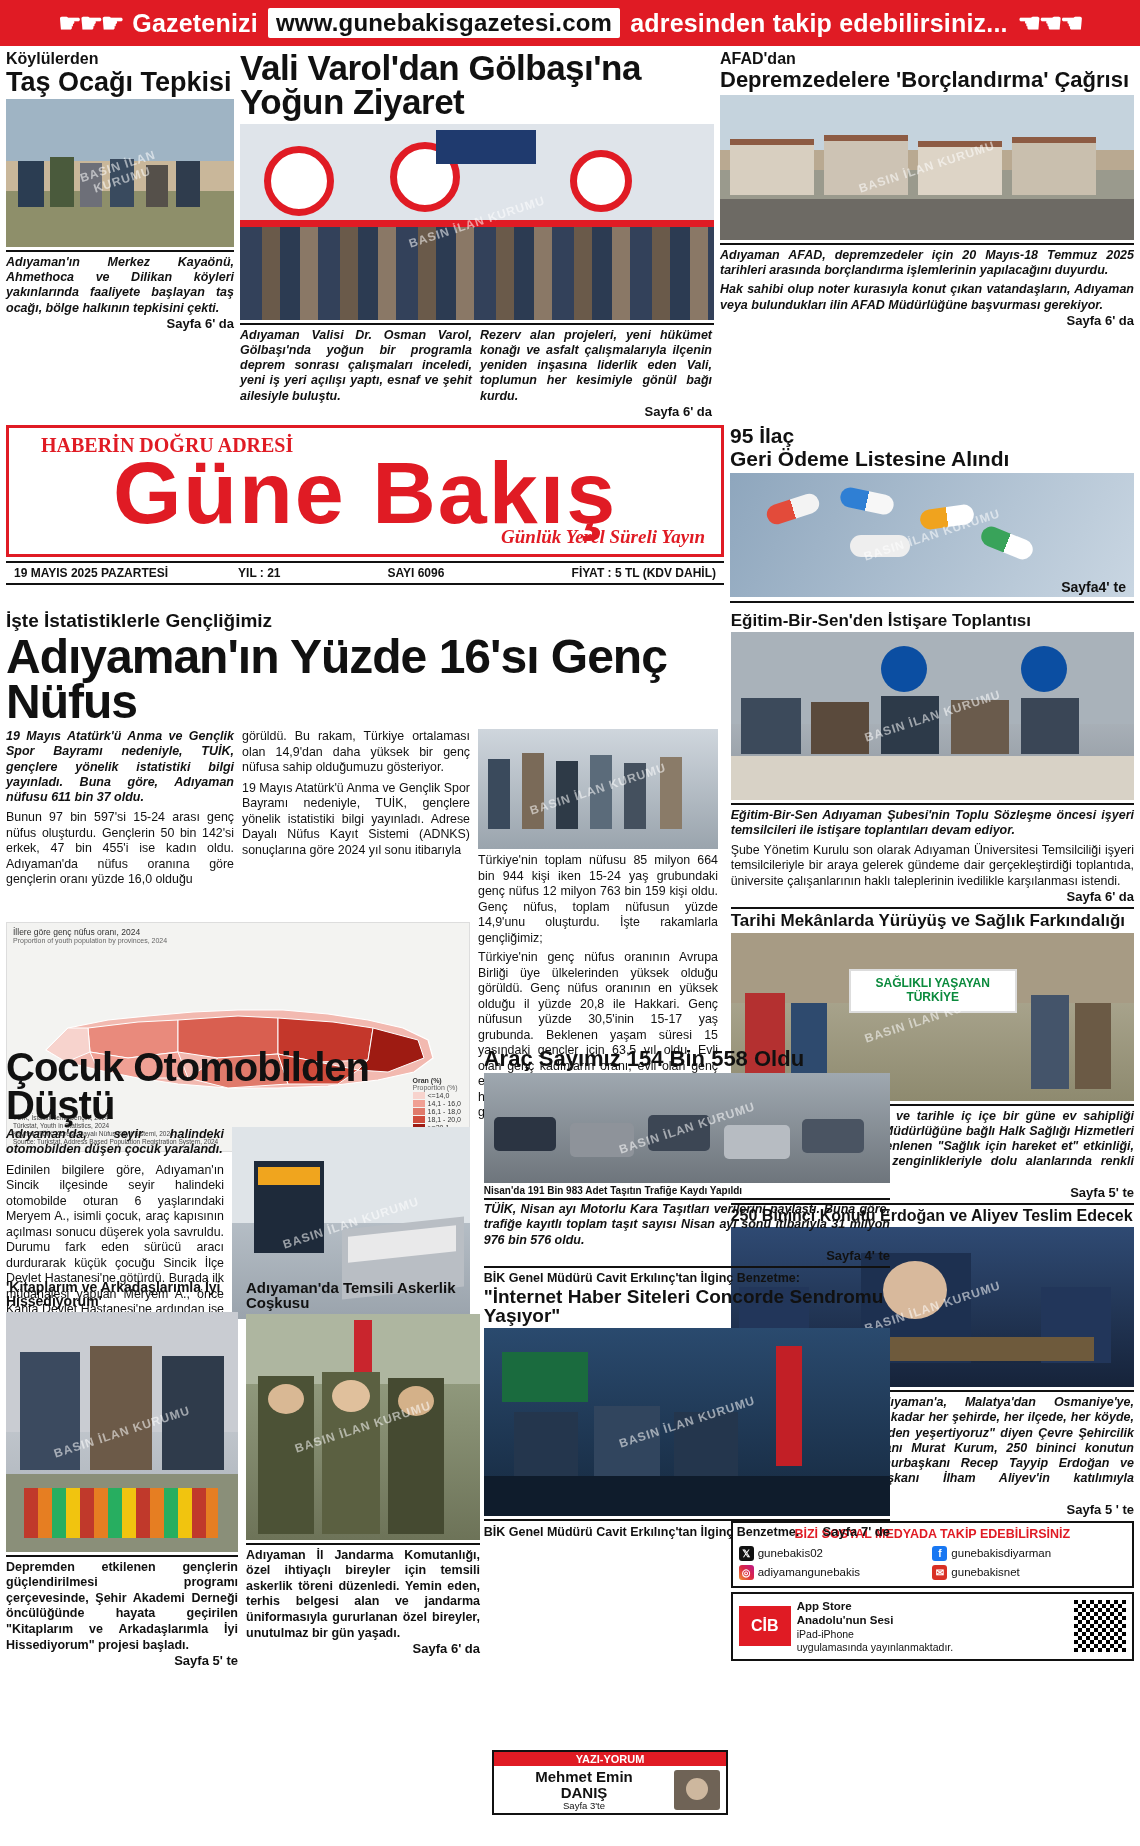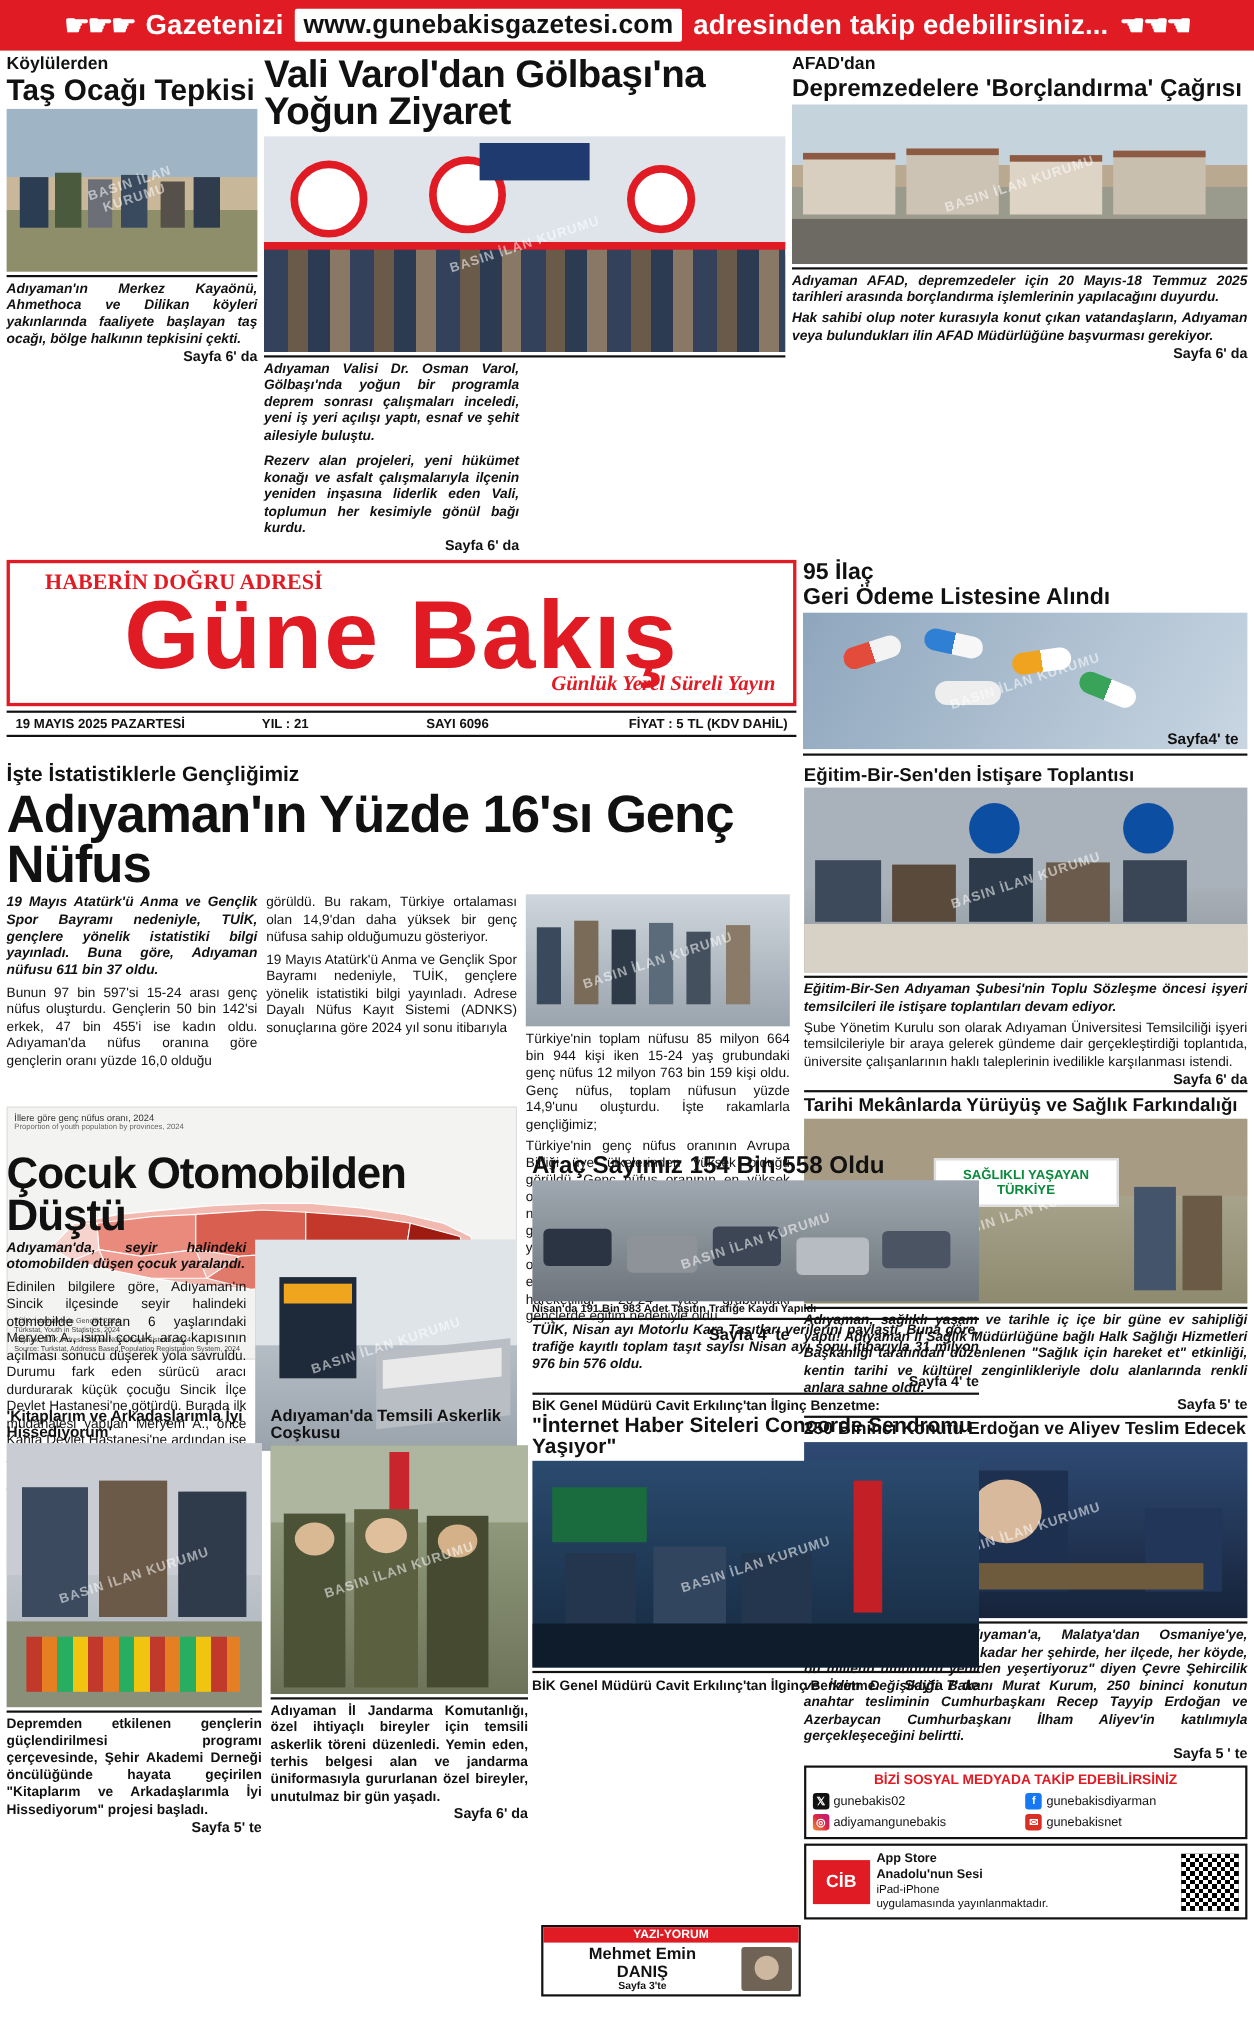--- a/index.html
+++ b/index.html
@@ -193,21 +193,21 @@
     background-blend-mode:difference;
   }
 
   .yazi {
     border:2px solid #111; margin-top:4px; padding:0;
     font-family:"Liberation Sans", sans-serif;
   }
   .yazi .hd { background:#e01b24; color:#fff; font-size:11px; font-weight:700; text-align:center; padding:1px 0; }
   .yazi .row { display:flex; align-items:center; gap:6px; padding:3px 6px; }
   .yazi .nm { flex:1; text-align:center; font-weight:700; font-size:15px; line-height:1.05; }
-  .yazi .nm small { display:block; font-weight:700; font-size:9.5px; }
+  .yazi .nm small { display:block; font-weight:400; font-size:9.5px; }
   .avatar {
     width:46px; height:40px; border-radius:3px; background:#6f6356;
     flex:0 0 auto; position:relative; overflow:hidden;
   }
   .avatar:after{content:"";position:absolute;left:12px;top:8px;width:22px;height:22px;border-radius:50%;background:#cdb79e;}
 
   .caption-bold { font-family:"Liberation Sans", sans-serif; font-weight:700; font-size:12.5px; line-height:1.25; text-align:justify;}
 </style>
 </head>
 <body>
@@ -246,21 +246,21 @@
       <div class="photo" style="height:196px;background:linear-gradient(#dfe4ea 0 55%,#b8b0a4 55% 100%);">
         <div style="position:absolute;left:24px;top:22px;width:70px;height:70px;border-radius:50%;background:#fff;border:7px solid #e01b24;"></div>
         <div style="position:absolute;left:150px;top:18px;width:70px;height:70px;border-radius:50%;background:#fff;border:7px solid #e01b24;"></div>
         <div style="position:absolute;left:196px;top:6px;width:100px;height:34px;background:#1f3a6e;"></div>
         <div style="position:absolute;left:330px;top:26px;width:62px;height:62px;border-radius:50%;background:#fff;border:7px solid #e01b24;"></div>
         <div style="position:absolute;left:0;top:96px;right:0;height:100px;background:repeating-linear-gradient(90deg,#33415a 0 22px,#6a5a4a 22px 40px,#2c3b52 40px 60px,#8a7866 60px 78px);"></div>
         <div style="position:absolute;left:0;top:96px;right:0;height:7px;background:#e01b24;"></div>
         <div class="wm">BASIN İLAN KURUMU</div>
       </div>
       <hr class="rule">
-      <div style="display:flex;gap:8px;flex-direction:column;">
+      <div style="display:flex;gap:8px;">
         <div style="width:232px">
           <div class="body-sm">Adıyaman Valisi Dr. Osman Varol, Gölbaşı'nda yoğun bir programla deprem sonrası çalışmaları inceledi, yeni iş yeri açılışı yaptı, esnaf ve şehit ailesiyle buluştu.</div>
         </div>
         <div style="width:232px">
           <div class="body-sm">Rezerv alan projeleri, yeni hükümet konağı ve asfalt çalışmalarıyla ilçenin yeniden inşasına liderlik eden Vali, toplumun her kesimiyle gönül bağı kurdu.</div>
           <div class="pageref" style="text-align:right">Sayfa 6' da</div>
         </div>
       </div>
     </div>
 

